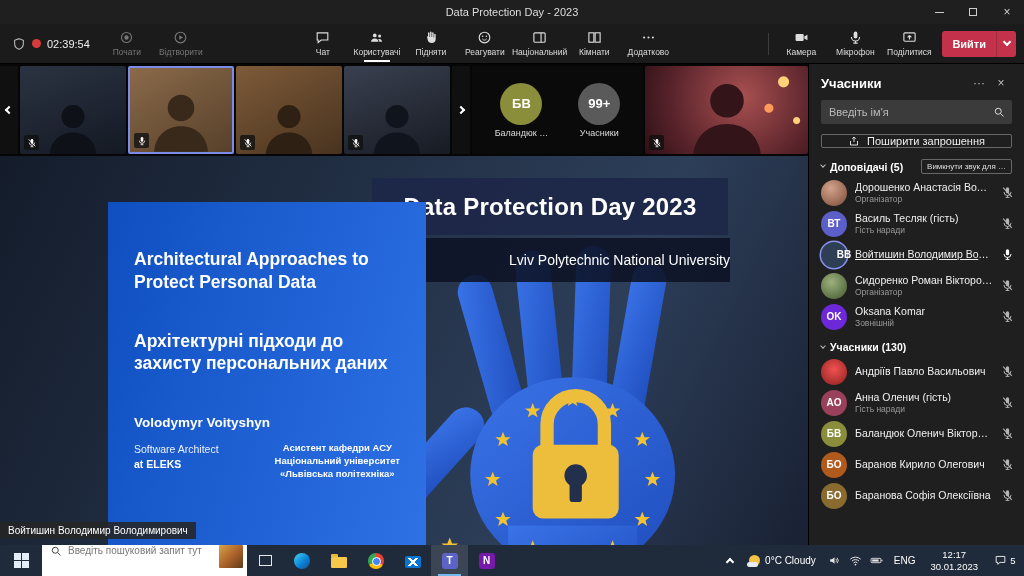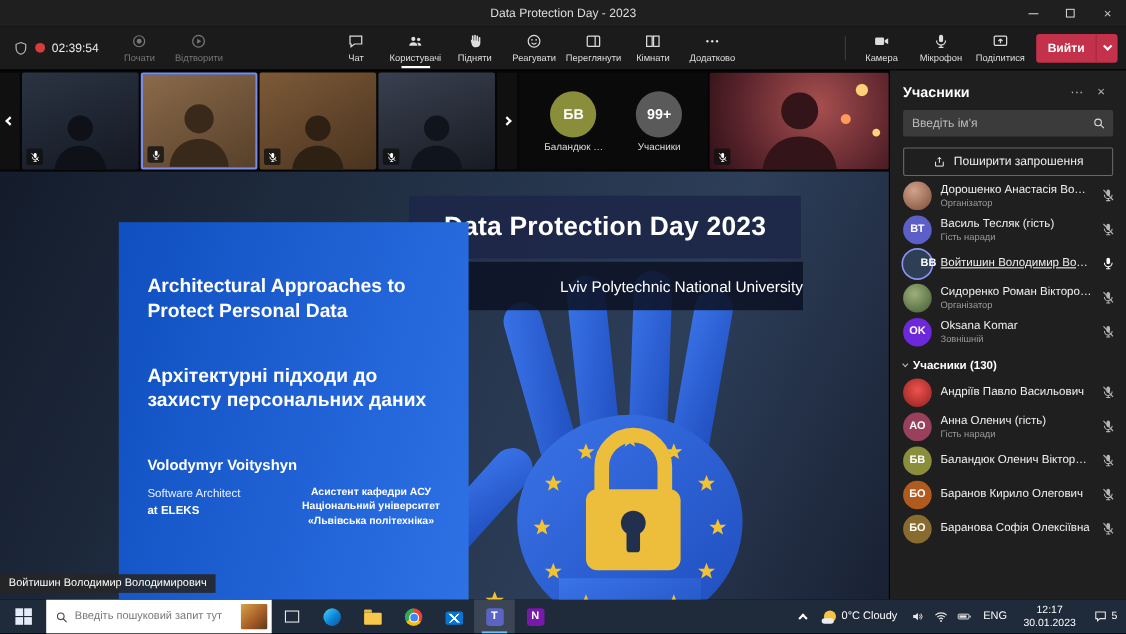--- a/index.html
+++ b/index.html
@@ -94,21 +94,21 @@
   .sidebar {width:216px;background:#1f1f1f;border-left:1px solid #000;display:flex;flex-direction:column;
     padding-top:6px;color:#eee;flex:none;}
   .sb-head {display:flex;align-items:center;padding:4px 12px;height:26px;}
   .sb-title {flex:1;font-size:13px;font-weight:bold;color:#fff;}
   .sb-ico {width:22px;text-align:center;color:#bbb;font-size:12px;}
   .sb-search {margin:4px 12px 2px;position:relative;height:24px;}
   .sb-search input {width:100%;height:24px;background:#3b3b3b;border:none;outline:none;border-radius:2px;
     color:#ddd;font-size:11px;padding:0 26px 0 8px;font-family:inherit;}
   .sb-search input::placeholder {color:#bbb;}
   .sb-search .ic {position:absolute;right:7px;top:6px;width:12px;height:12px;color:#ddd;}
-  .invite-btn {margin:8px 12px 2px;height:26px;border:1px solid #686868;border-radius:2px;background:transparent;
+  .invite-btn {margin:8px 12px 2px;height:14px;border:1px solid #686868;border-radius:2px;background:transparent;
     display:flex;align-items:center;justify-content:center;gap:7px;color:#eee;font-size:11px;}
   .invite-btn .ic {width:12px;height:12px;color:#eee;}
   .sect {display:flex;align-items:center;gap:5px;padding:9px 12px 3px;white-space:nowrap;overflow:hidden;}
   .sect-label {font-size:10.5px;font-weight:bold;color:#fff;flex:1;overflow:hidden;text-overflow:ellipsis;}
   .muteall {border:1px solid #686868;border-radius:2px;background:transparent;color:#ddd;font-size:8px;
     padding:2px 5px;white-space:nowrap;}
   .prow {display:flex;align-items:center;gap:8px;height:31px;padding:0 10px 0 12px;}
   .av {width:26px;height:26px;border-radius:50%;flex:none;display:flex;align-items:center;justify-content:center;
     font-size:10px;font-weight:bold;color:#fff;}
   .prow.me .av {box-shadow:0 0 0 1.5px #8a93f0;padding-left:20px;}
@@ -118,21 +118,21 @@
   .psub {font-size:8.5px;color:#9a9a9a;white-space:nowrap;overflow:hidden;text-overflow:ellipsis;}
   .psub:empty {display:none;}
   .prow .ic {width:13px;height:13px;color:#b5b5b5;flex:none;}
   .prow.me .ic {color:#fff;}
 
   
   .taskbar {height:31px;background:#1f2a3a;display:flex;align-items:center;color:#fff;flex:none;}
   .start {width:42px;height:31px;display:flex;align-items:center;justify-content:center;}
   .winlogo {display:grid;grid-template-columns:7px 7px;grid-template-rows:7px 7px;gap:1px;}
   .winlogo i {background:#e4ecf7;display:block;}
-  .tsearch {width:205px;height:31px;background:#fff;display:flex;align-items:center;gap:6px;padding:0 4px 0 8px;}
+  .tsearch {width:205px;height:31px;background:#fff;display:flex;align-items:flex-start;gap:6px;padding:0 4px 0 8px;}
   .tsearch .ic {width:12px;height:12px;color:#444;flex:none;}
   .tsearch input {flex:1;min-width:0;border:none;outline:none;font-size:10px;color:#555;font-family:inherit;background:transparent;}
   .tsearch input::placeholder {color:#777;}
   .tsearch-img {width:24px;height:23px;flex:none;border-radius:1px;
     background:linear-gradient(135deg,#d9a24a 0%,#a85f28 55%,#5f3a1a 100%);}
   .taskview {width:36px;height:31px;display:flex;align-items:center;justify-content:center;}
   .tv-ico {width:13px;height:11px;border:1.5px solid #e8e8e8;position:relative;}
   .apps {display:flex;height:31px;}
   .aico {width:37px;height:31px;display:flex;align-items:center;justify-content:center;position:relative;}
   .aico.active {background:rgba(255,255,255,0.13);}
@@ -321,21 +321,21 @@
     <span class="tbtn">
       <svg class="ic">
           <use href="#i-smile"></use>
         </svg>
       <span>Реагувати</span>
     </span>
     <span class="tbtn">
       <svg class="ic">
           <use href="#i-layout"></use>
         </svg>
-      <span>Переглянути</span>
+      <span>Національний</span>
     </span>
     <span class="tbtn">
       <svg class="ic">
           <use href="#i-rooms"></use>
         </svg>
       <span>Кімнати</span>
     </span>
     <span class="tbtn">
       <svg class="ic">
           <use href="#i-dots"></use>
@@ -521,20 +521,25 @@
             <use href="#i-search"></use>
           </svg>
       </div>
       <button class="invite-btn">
         <svg class="ic">
             <use href="#i-invite"></use>
           </svg>
         <span>Поширити запрошення</span>
       </button>
 
+      <div class="sect">
+        <span class="chev small down"></span>
+        <span class="sect-label">Доповідачі (5)</span>
+        <button class="muteall">Вимкнути звук для …</button>
+      </div>
 
       <div class="prow">
         <span class="av" style="background: radial-gradient(circle at 38% 32%, rgb(210, 163, 139), rgb(124, 75, 56));"></span>
         <span class="pinfo">
             <span class="pname">Дорошенко Анастасія Володим…</span>
             <span class="psub">Організатор</span>
           </span>
         <svg class="ic">
             <use href="#i-mic-off"></use>
           </svg>

